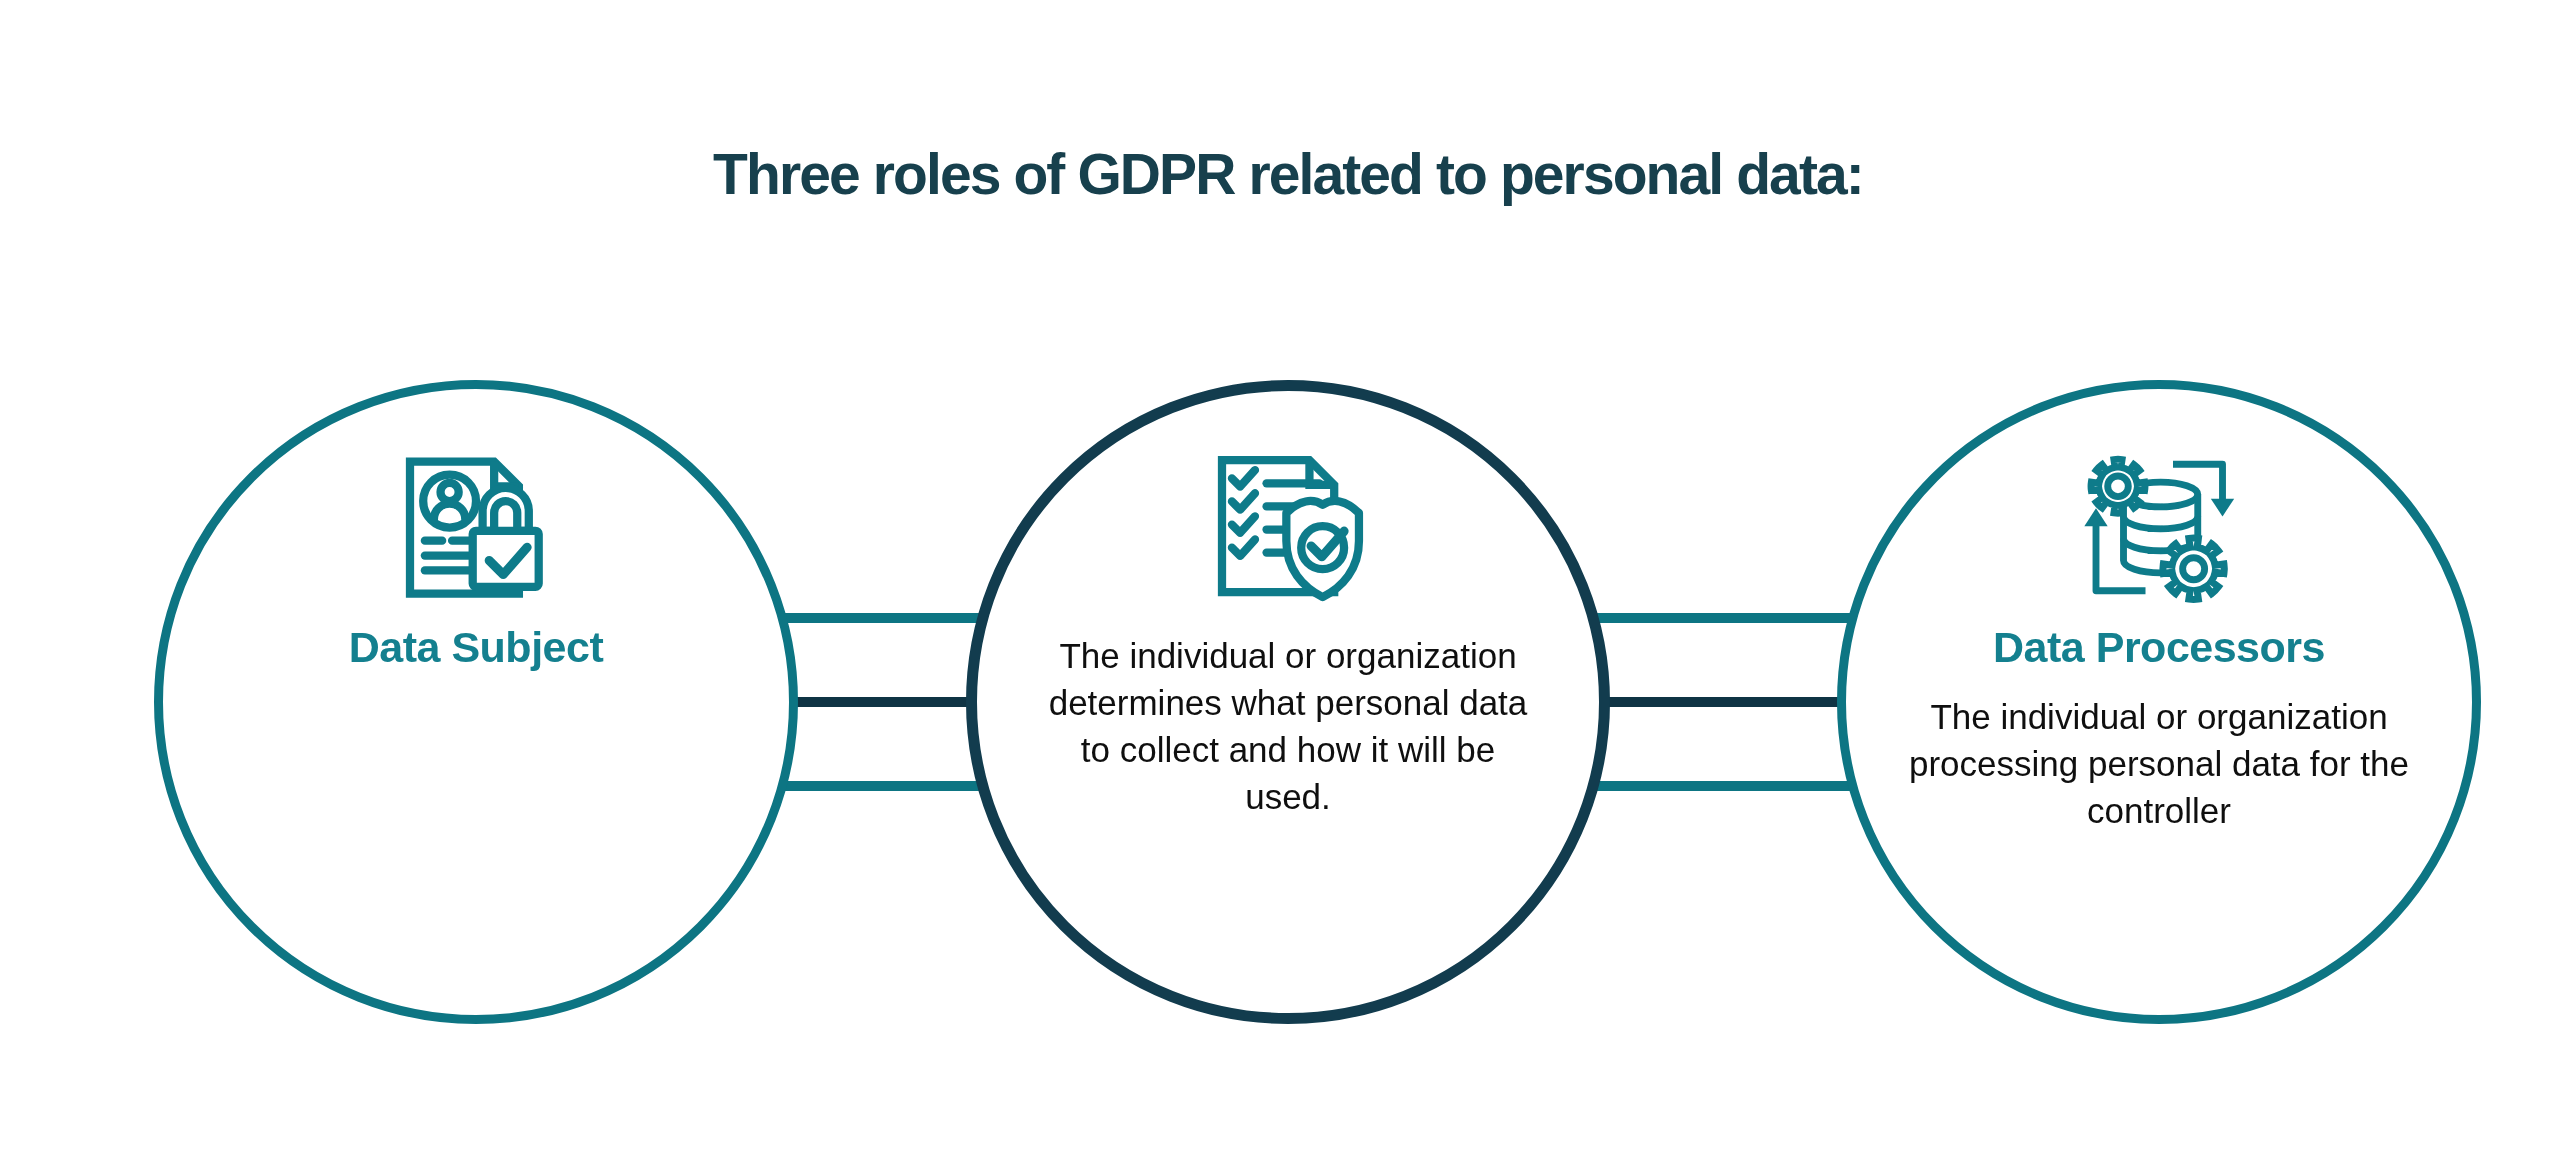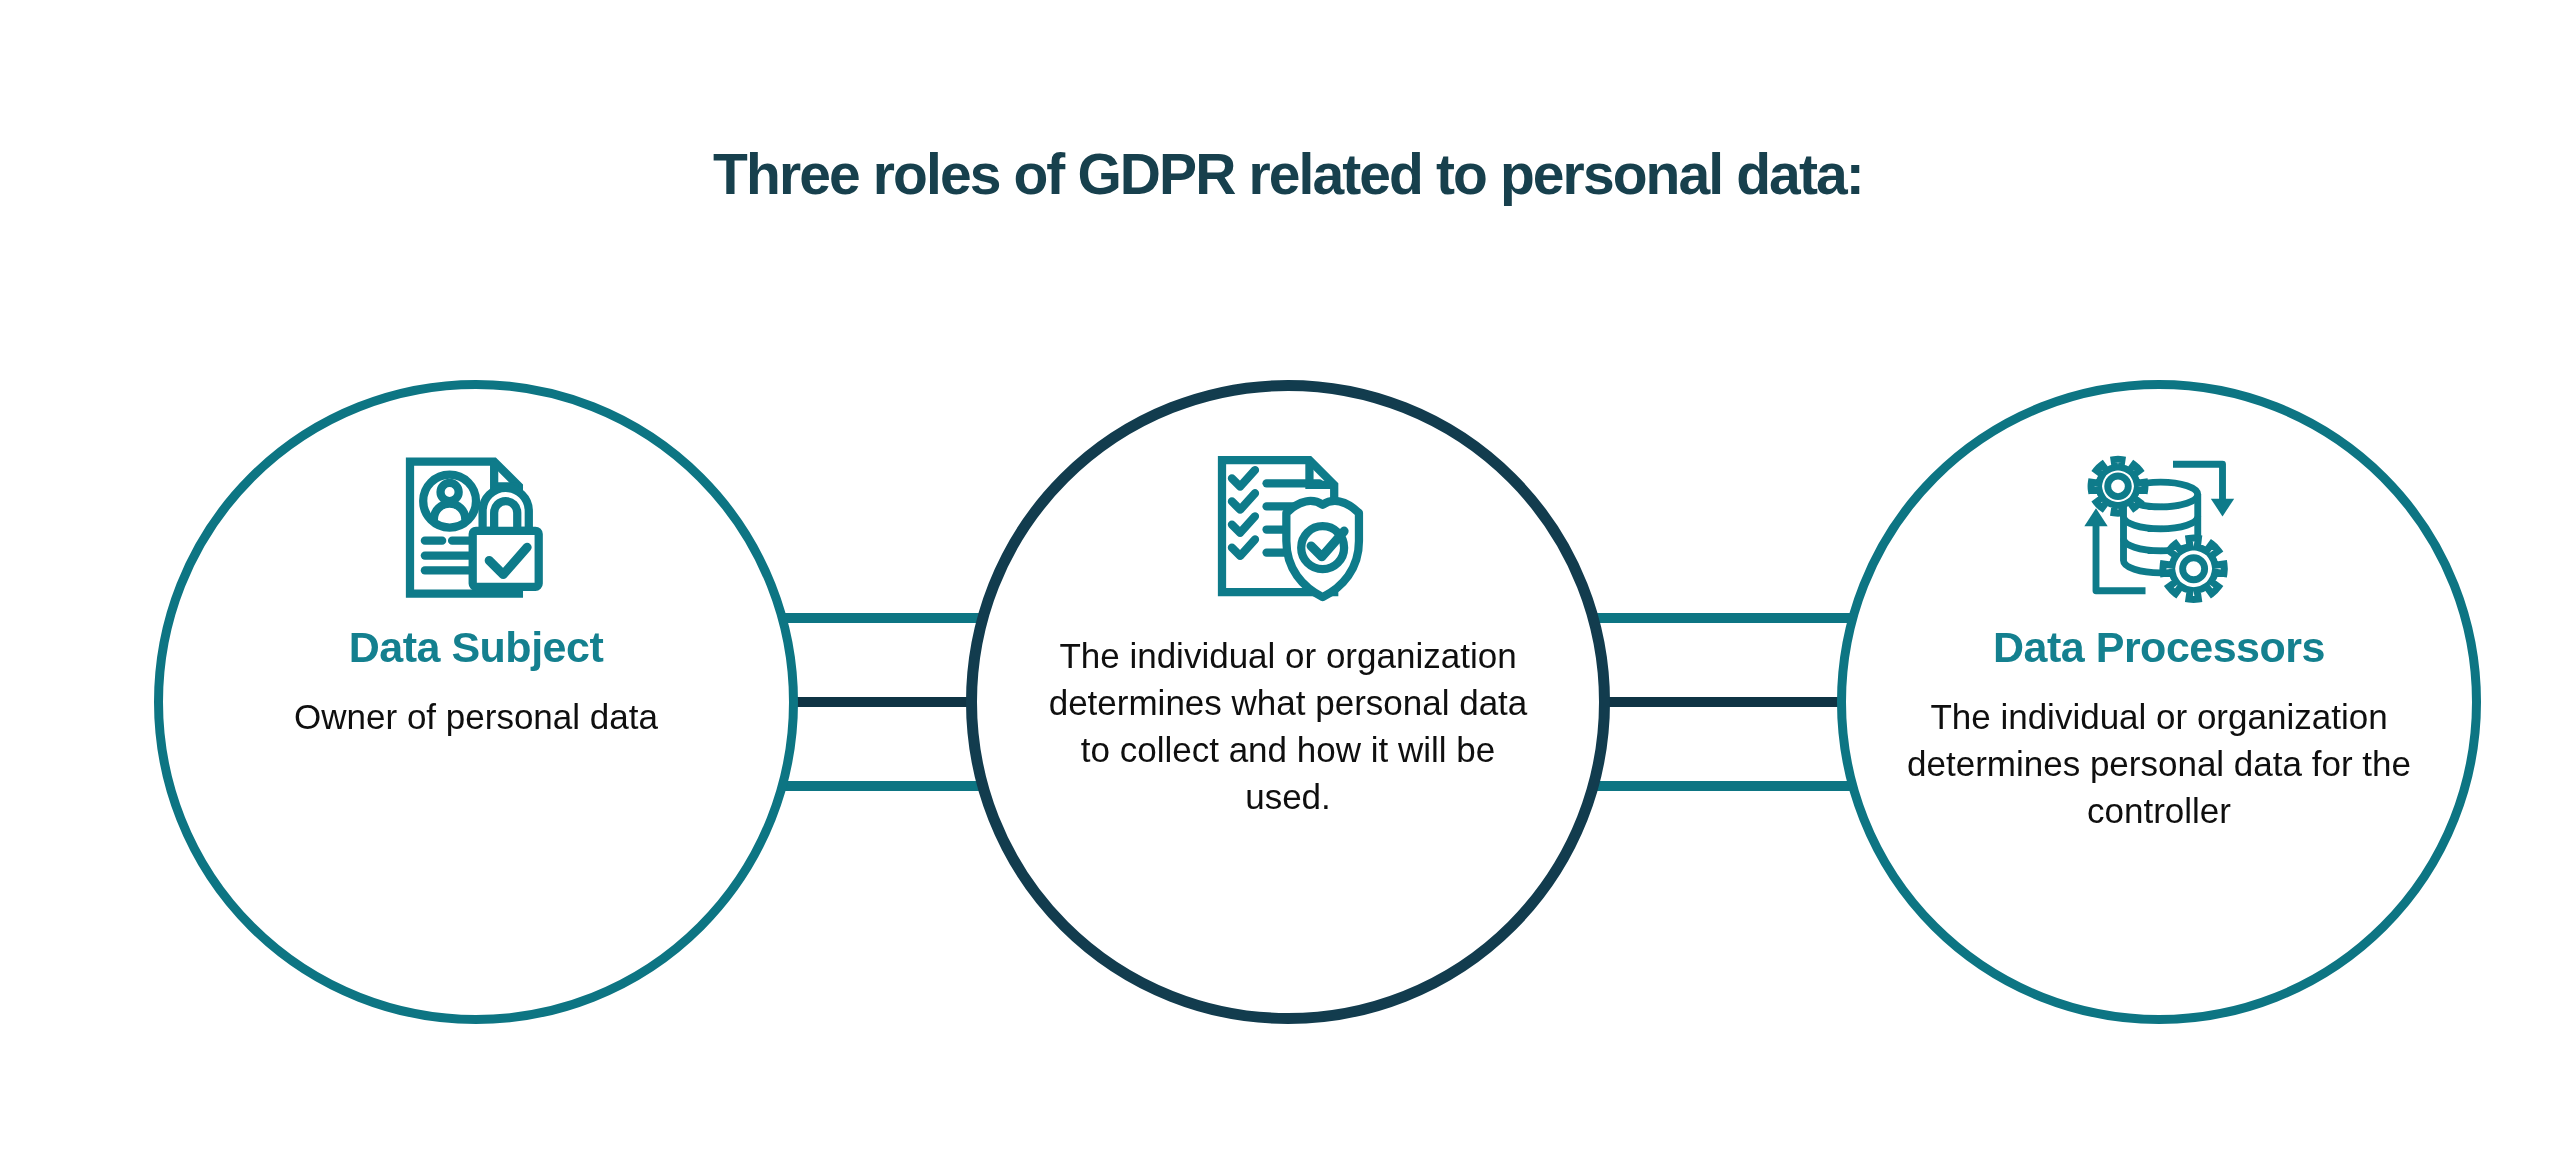--- a/index.html
+++ b/index.html
@@ -65,21 +65,20 @@
         <path d="M29,58 H39.5 M45.5,58 H56" stroke-linecap="round"></path>
         <path d="M29,67 H57" stroke-linecap="round"></path>
         <path d="M29,76 H57" stroke-linecap="round"></path>
         <path d="M64,52 V40 a14,14 0 0 1 28,0 V52 Z" fill="#FFFFFF"></path>
         <path d="M71,52 V41 a7,7 0 0 1 14,0 V52" fill="#FFFFFF"></path>
         <rect x="58" y="52" width="40" height="34" rx="2" fill="#FFFFFF"></rect>
         <path d="M68,70 l8.5,8.5 L91,62" stroke-width="5.5" stroke-linecap="round" stroke-linejoin="round"></path>
       </svg>
     </span>
     <h2 class="role-heading">Data Subject</h2>
-    <p class="role-desc role-desc--subject">Owner of personal data</p>
   </article>
 
   <article class="circle circle--navy circle--controller">
     <span class="icon">
       <svg viewBox="0 0 120 100" fill="none" stroke="currentColor" stroke-width="5" aria-hidden="true">
         <path d="M20,8 H73 L88,23 V88 H20 Z"></path>
         <path d="M73,8 V23 H88"></path>
         <path d="M26,19 l5,5 l9,-10" stroke-linecap="round" stroke-linejoin="round"></path>
         <path d="M47,22 H79" stroke-linecap="round"></path>
         <path d="M26,33 l5,5 l9,-10" stroke-linecap="round" stroke-linejoin="round"></path>
@@ -112,17 +111,17 @@
         <path d="M44,52 a27,9 0 0 0 54,0"></path>
         <path d="M44,68 a27,9 0 0 0 54,0"></path>
         <path d="M63,45 h9 M63,61 h9 M63,77 h9" stroke-width="4.5" stroke-linecap="round"></path>
         <use href="#gear" transform="translate(40,30) scale(0.82)" fill="#FFFFFF" stroke-width="6"></use>
         <circle cx="40" cy="30" r="7.5" fill="#FFFFFF" stroke-width="5"></circle>
         <use href="#gear" transform="translate(95,90) scale(0.93)" fill="#FFFFFF" stroke-width="5.5"></use>
         <circle cx="95" cy="90" r="8" fill="#FFFFFF" stroke-width="5"></circle>
       </svg>
     </span>
     <h2 class="role-heading">Data Processors</h2>
-    <p class="role-desc role-desc--processors">The individual or organization determines personal data for the controller</p>
+    <p class="role-desc role-desc--processors">The individual or organization processing personal data for the controller</p>
   </article>
 
 </main>
 
 
 </body></html>

